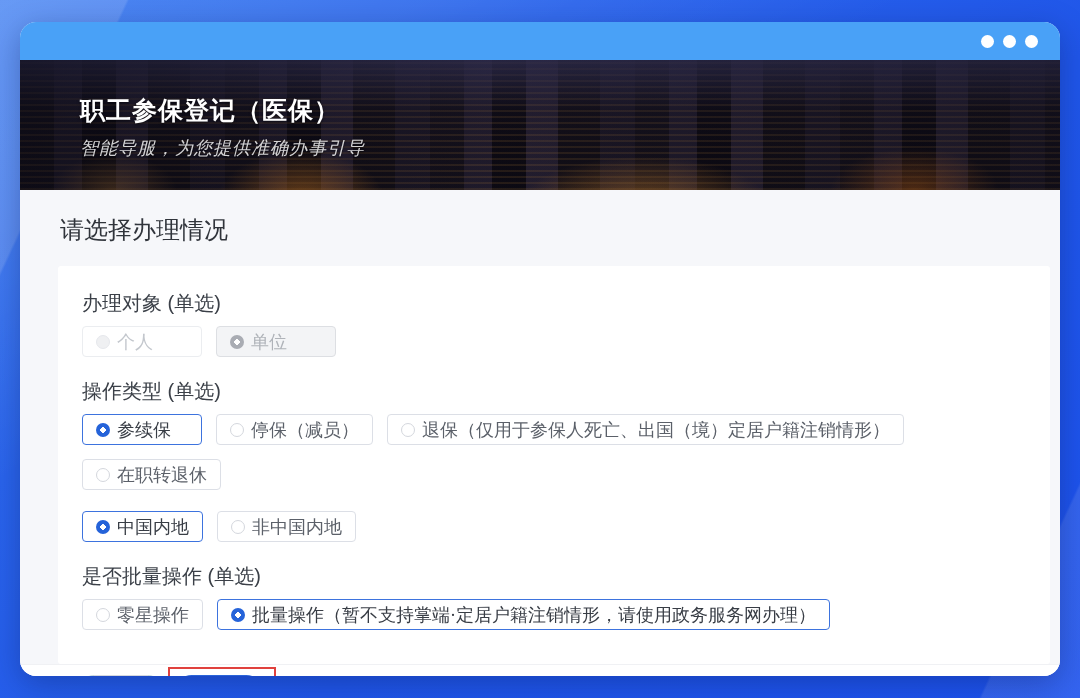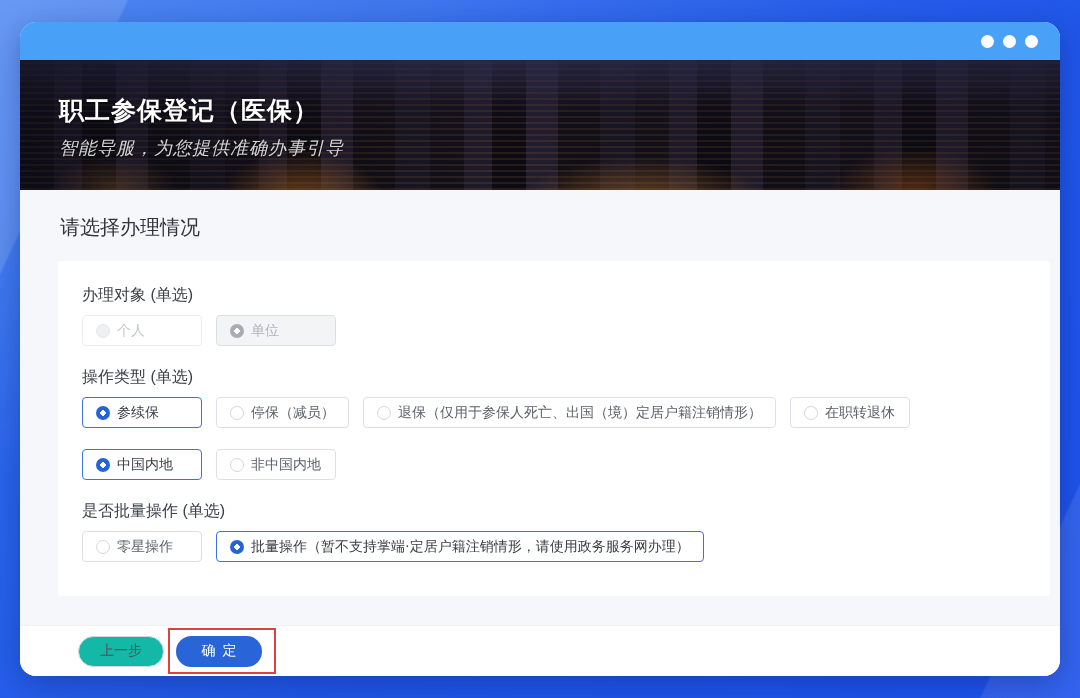--- a/index.html
+++ b/index.html
@@ -28,21 +28,21 @@
     display:flex; align-items:center; justify-content:flex-end;
     padding-right:22px;
   }
   .dots { display:flex; gap:9px; }
   .dot { width:13px; height:13px; border-radius:50%; background:#ffffff; }
 
   
   .banner {
     height:130px; flex:0 0 130px; position:relative;
     display:flex; flex-direction:column; justify-content:center;
-    padding:4px 0 0 39px;
+    padding:4px 0 0 60px;
     background:
       linear-gradient(90deg, rgba(8,8,18,.55), rgba(8,8,18,.12) 45%, rgba(8,8,18,.35)),
       linear-gradient(180deg, rgba(48,46,80,.85) 0%, rgba(20,18,34,.25) 38%, rgba(6,5,12,.15) 70%),
       radial-gradient(ellipse 120px 70px at 27% 108%, rgba(255,150,40,.65), rgba(255,150,40,0) 70%),
       radial-gradient(ellipse 180px 70px at 60% 112%, rgba(255,160,50,.55), rgba(255,160,50,0) 70%),
       radial-gradient(ellipse 120px 60px at 86% 100%, rgba(255,130,25,.45), rgba(255,130,25,0) 70%),
       radial-gradient(ellipse 90px 50px  at 9% 100%, rgba(255,170,70,.4), rgba(255,170,70,0) 70%),
       repeating-linear-gradient(0deg, rgba(255,180,70,.14) 0 2px, rgba(0,0,0,0) 2px 6px),
       repeating-linear-gradient(90deg,
         #16121d 0 34px, #262033 34px 62px, #0e0b14 62px 96px,
@@ -53,34 +53,34 @@
     text-shadow:0 1px 3px rgba(0,0,0,.6); margin-bottom:9px;
   }
   .banner-subtitle {
     color:rgba(255,255,255,.82); font-size:18px; letter-spacing:1px;
     text-shadow:0 1px 2px rgba(0,0,0,.6);
     font-style:italic;
   }
 
   
   .page-body { flex:1 1 auto; background:#f6f7fa; padding:24px 10px 0 38px; }
-  .section-title { font-size:20px; color:#30343b; font-weight:500; margin:0 0 20px 2px; }
+  .section-title { font-size:24px; color:#30343b; font-weight:500; margin:0 0 20px 2px; }
 
   .card { background:#ffffff; border-radius:3px; padding:24px 24px 34px 24px; }
 
   .form-group { margin-bottom:21px; }
   .form-group:last-child { margin-bottom:0; }
-  .group-label { font-size:16px; color:#3b4048; margin-bottom:9px; }
+  .group-label { font-size:20px; color:#3b4048; margin-bottom:9px; }
   .options { display:flex; gap:14px; flex-wrap:wrap; }
 
   .option {
     display:flex; align-items:center; gap:7px;
     min-width:120px; height:31px; padding:0 13px;
     border:1px solid #dcdfe6; border-radius:4px; background:#fff;
-    font-size:14px; color:#5b6069; cursor:pointer; white-space:nowrap;
+    font-size:18px; color:#5b6069; cursor:pointer; white-space:nowrap;
   }
   .option.selected { border-color:#3d73de; color:#383d45;font-family:Liberation Serif, serif; }
   .option.disabled { cursor:default; border-color:#ebedf0; color:#c3c7cd; }
   .option.disabled.selected { background:#f3f4f6; border-color:#dddfe3; color:#afb3b9; }
 
   .radio { width:14px; height:14px; border-radius:50%; flex:0 0 14px;
            border:1px solid #d4d7dd; background:#fff; }
   .option.selected .radio {
     border:none;
     background:radial-gradient(circle, #ffffff 0 2.6px, #2563d9 2.7px);

